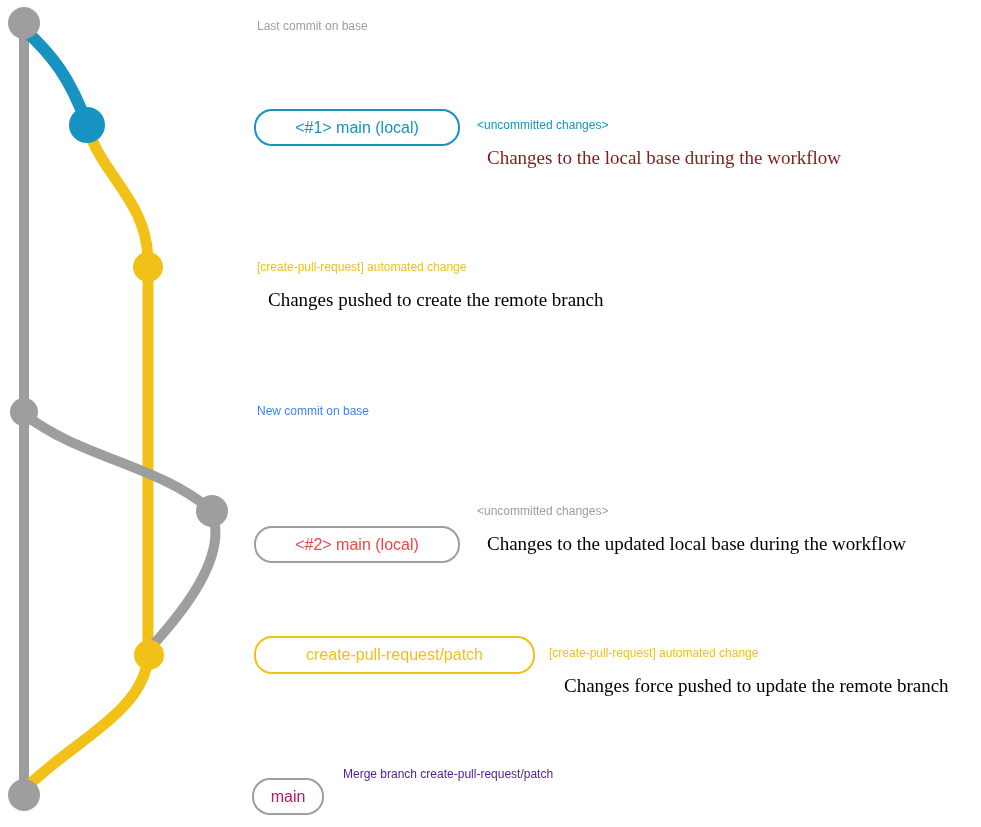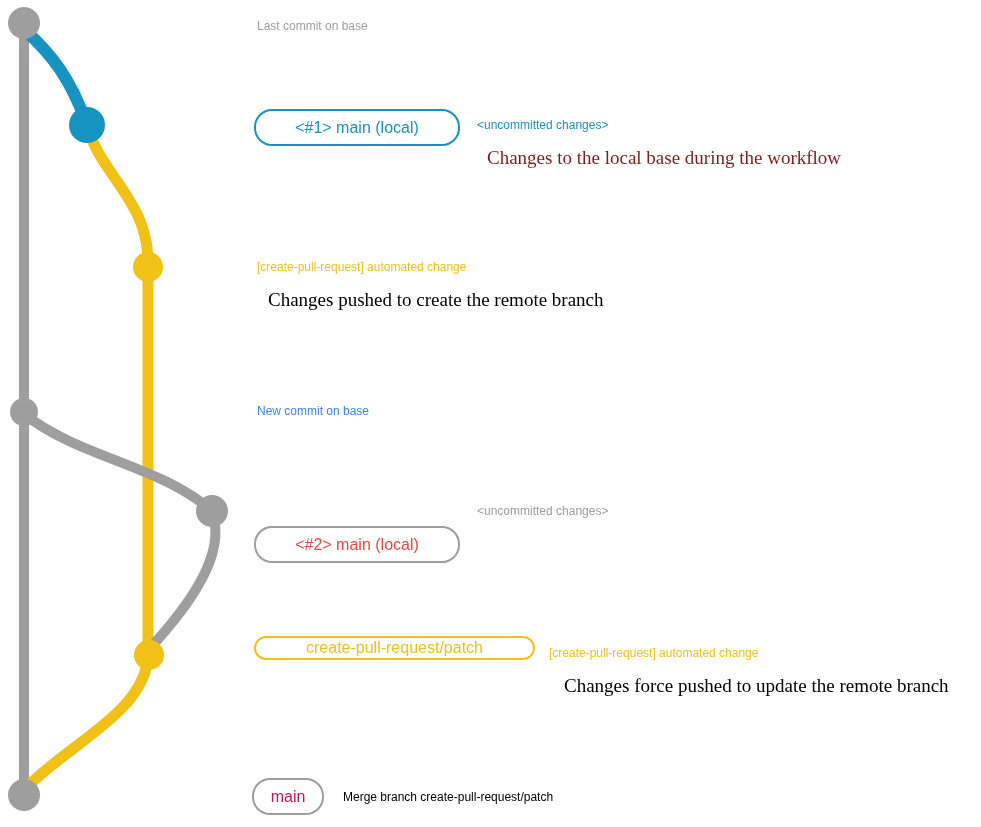--- a/index.html
+++ b/index.html
@@ -70,21 +70,22 @@
   <div class="lbl" style="left: 477px; top: 113px; color: rgb(23, 147, 193);">&lt;uncommitted changes&gt;</div>
   <div class="note" style="left: 487px; top: 146px; color: #7f1d1d;">Changes to the local base during the workflow</div>
 
   <div class="lbl" style="left: 257px; top: 255px; color: rgb(242, 193, 23);">[create-pull-request] automated change</div>
   <div class="note" style="left: 268px; top: 288px; color: rgb(0, 0, 0);">Changes pushed to create the remote branch</div>
 
   <div class="lbl" style="left: 257px; top: 399px; color: #3b82f6;">New commit on base</div>
 
   <div class="tag" style="left: 254px; top: 494px; width: 206px; height: 37px; color: #ef4444; border-color: rgb(158, 158, 158); margin-top: 32px;">&lt;#2&gt; main (local)</div>
   <div class="lbl" style="left: 477px; top: 499px; color: rgb(158, 158, 158);">&lt;uncommitted changes&gt;</div>
+  <div class="note" style="left: 487px; top: 532px; color: rgb(0, 0, 0);">Changes to the updated local base during the workflow</div>
 
-  <div class="tag" style="left: 254px; top: 636px; width: 281px; height: 24px; color: rgb(242, 193, 23); border-color: rgb(242, 193, 23);">create-pull-request/patch</div>
+  <div class="tag" style="left: 254px; top: 636px; width: 281px; height: 38px; color: rgb(242, 193, 23); border-color: rgb(242, 193, 23);">create-pull-request/patch</div>
   <div class="lbl" style="left: 549px; top: 641px; color: rgb(242, 193, 23);">[create-pull-request] automated change</div>
   <div class="note" style="left: 564px; top: 674px; color: rgb(0, 0, 0);">Changes force pushed to update the remote branch</div>
 
   <div class="tag" style="left: 252px; top: 778px; width: 72px; height: 37px; color: #be185d; border-color: rgb(158, 158, 158);">main</div>
-  <div class="lbl" style="left: 343px; top: 785px; color: #000000;">Merge branch create-pull-request/patch</div>
+  <div class="lbl" style="left: 343px; top: 762px; color: #4c1d95;">Merge branch create-pull-request/patch</div>
 
 </div>
 
 </body></html>

